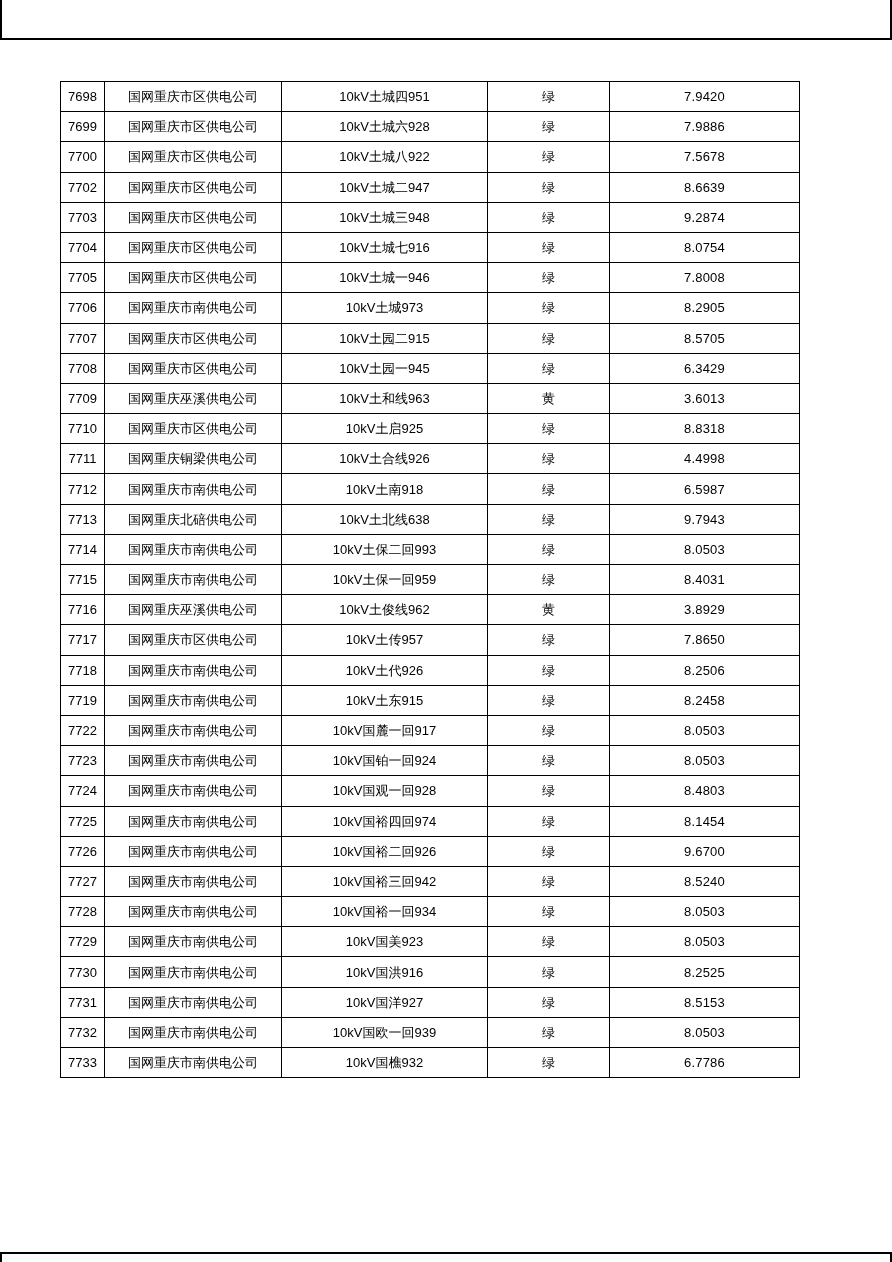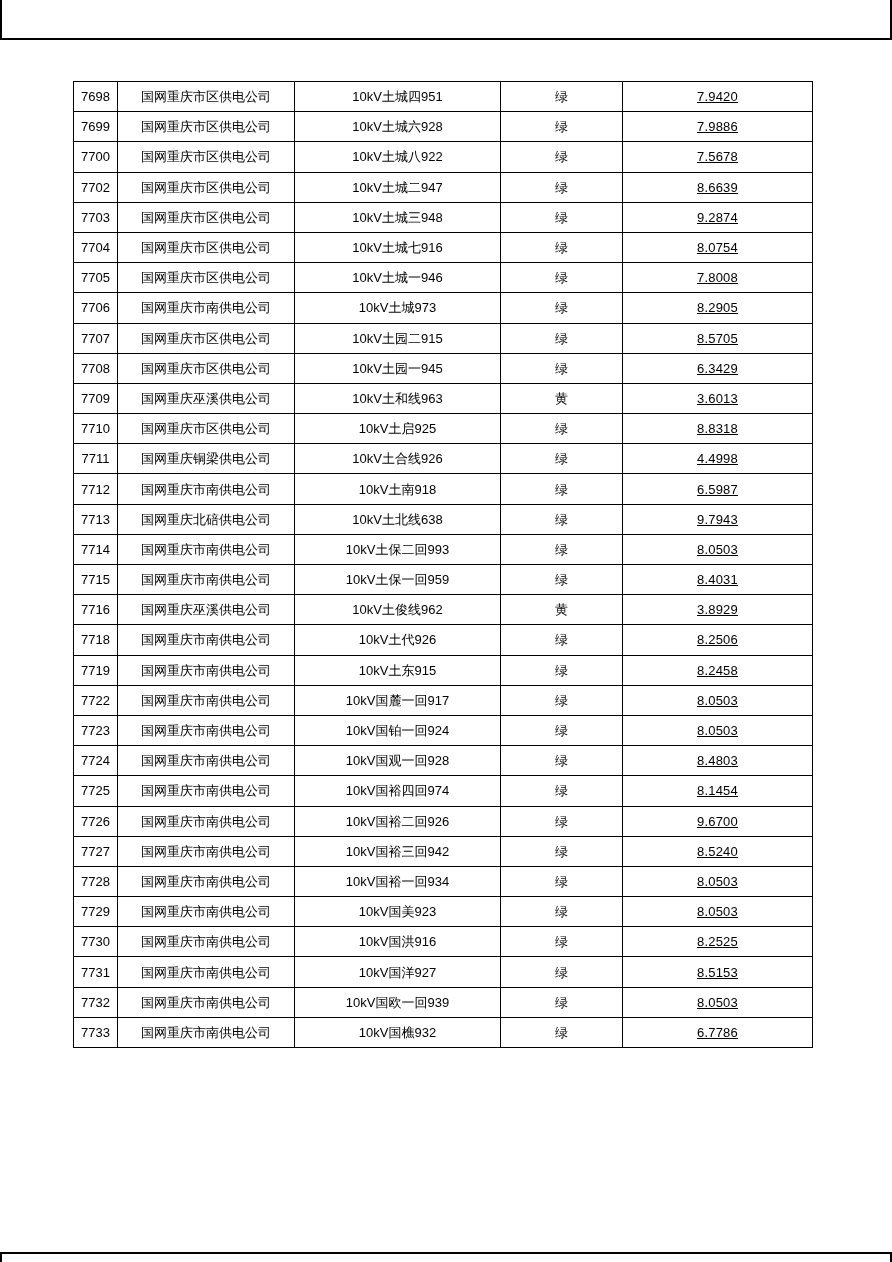--- a/index.html
+++ b/index.html
@@ -32,42 +32,42 @@
     width: 2px;
     background: #000000;
   }
   .tick.tl { left: 0; top: 0; height: 40px; }
   .tick.tr { right: 0; top: 0; height: 40px; }
   .tick.bl { left: 0; top: 1252px; height: 10px; }
   .tick.br { right: 0; top: 1252px; height: 10px; }
 
   table.data-table {
     position: absolute;
-    left: 73px;
+    left: 60px;
     top: 81px;
     width: 739px;
     border-collapse: collapse;
     table-layout: fixed;
   }
   table.data-table td {
     border: 1px solid #000000;
     text-align: center;
     vertical-align: middle;
     font-size: 13px;
     line-height: 1;
     padding: 0 2px;
     white-space: nowrap;
     overflow: hidden;
     color: #000000;
   }
   table.data-table tr {
     height: 30.2px;
   }
   td.company { font-size: 12.5px; }
-  td.value { letter-spacing: 0.2px; text-decoration: underline; }
+  td.value { letter-spacing: 0.2px; }
 </style>
 </head>
 <body>
 
 <div class="page">
   <div class="tick tl"></div>
   <div class="tick tr"></div>
   <div class="rule top"></div>
 
   <table class="data-table">
@@ -217,20 +217,27 @@
   </tr>
 
   <tr>
     <td class="row-id">7716</td>
     <td class="company">国网重庆巫溪供电公司</td>
     <td class="line-name">10kV土俊线962</td>
     <td class="status">黄</td>
     <td class="value">3.8929</td>
   </tr>
 
+  <tr>
+    <td class="row-id">7717</td>
+    <td class="company">国网重庆市区供电公司</td>
+    <td class="line-name">10kV土传957</td>
+    <td class="status">绿</td>
+    <td class="value">7.8650</td>
+  </tr>
 
   <tr>
     <td class="row-id">7718</td>
     <td class="company">国网重庆市南供电公司</td>
     <td class="line-name">10kV土代926</td>
     <td class="status">绿</td>
     <td class="value">8.2506</td>
   </tr>
 
   <tr>

